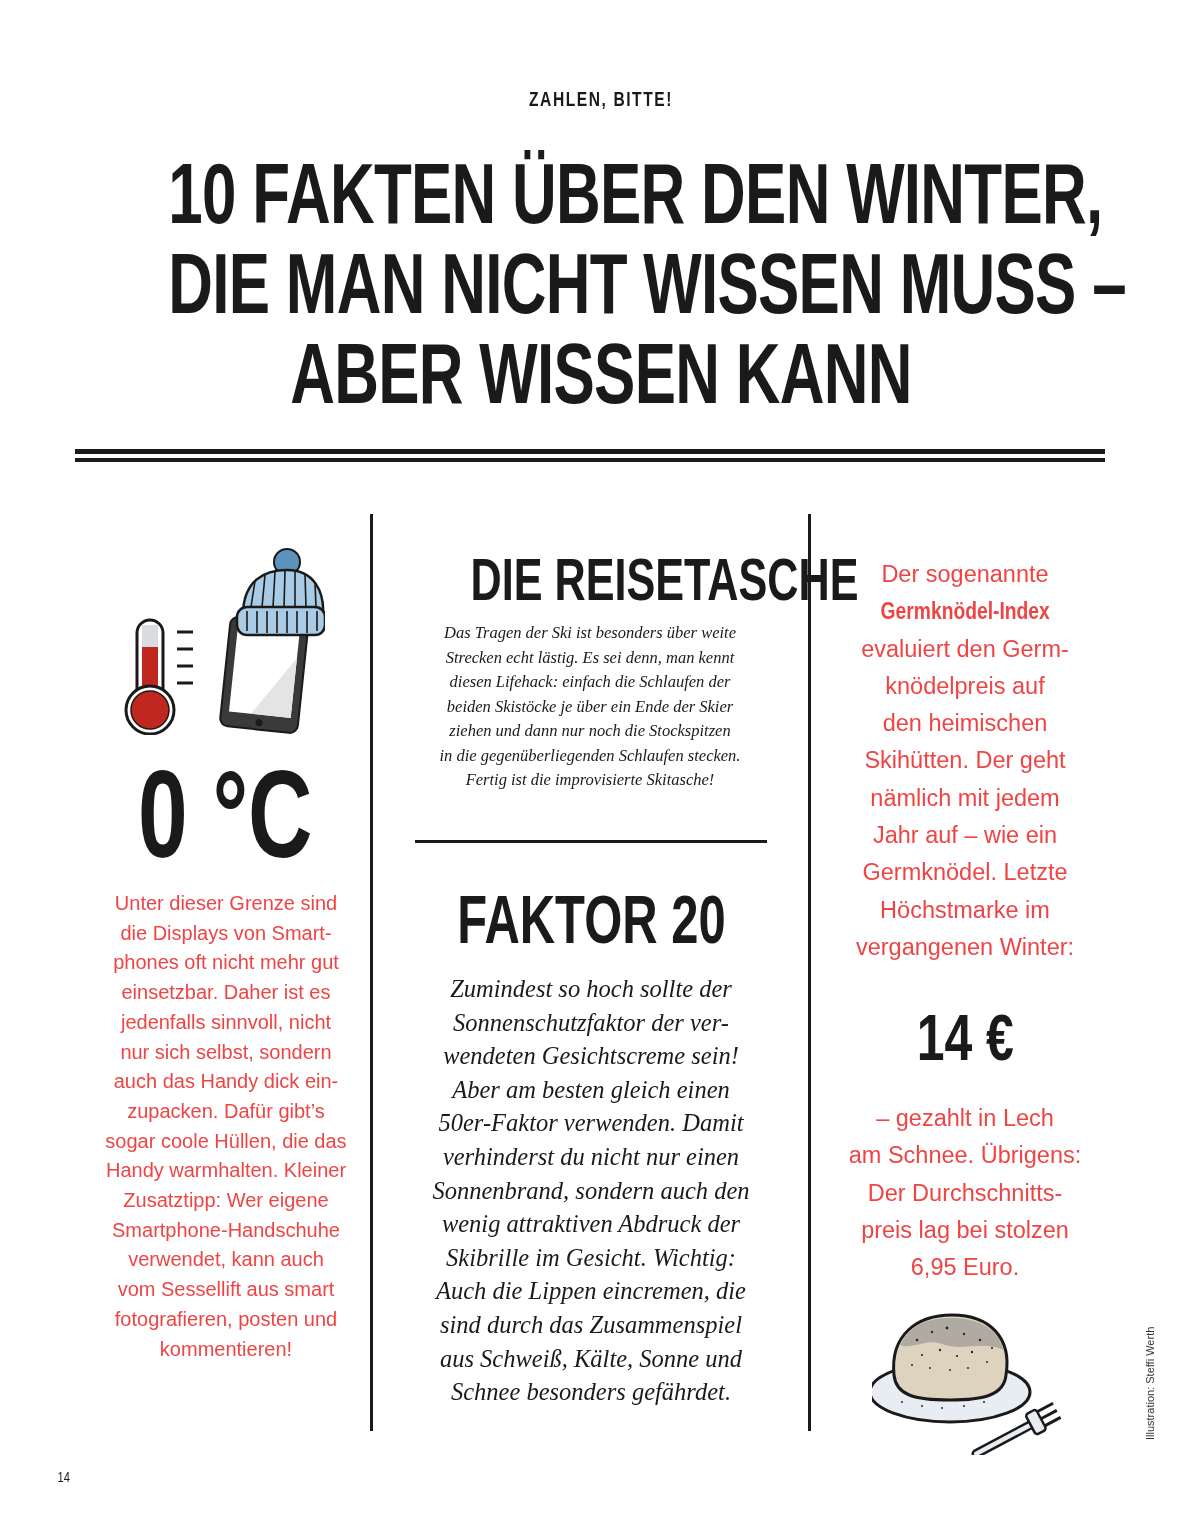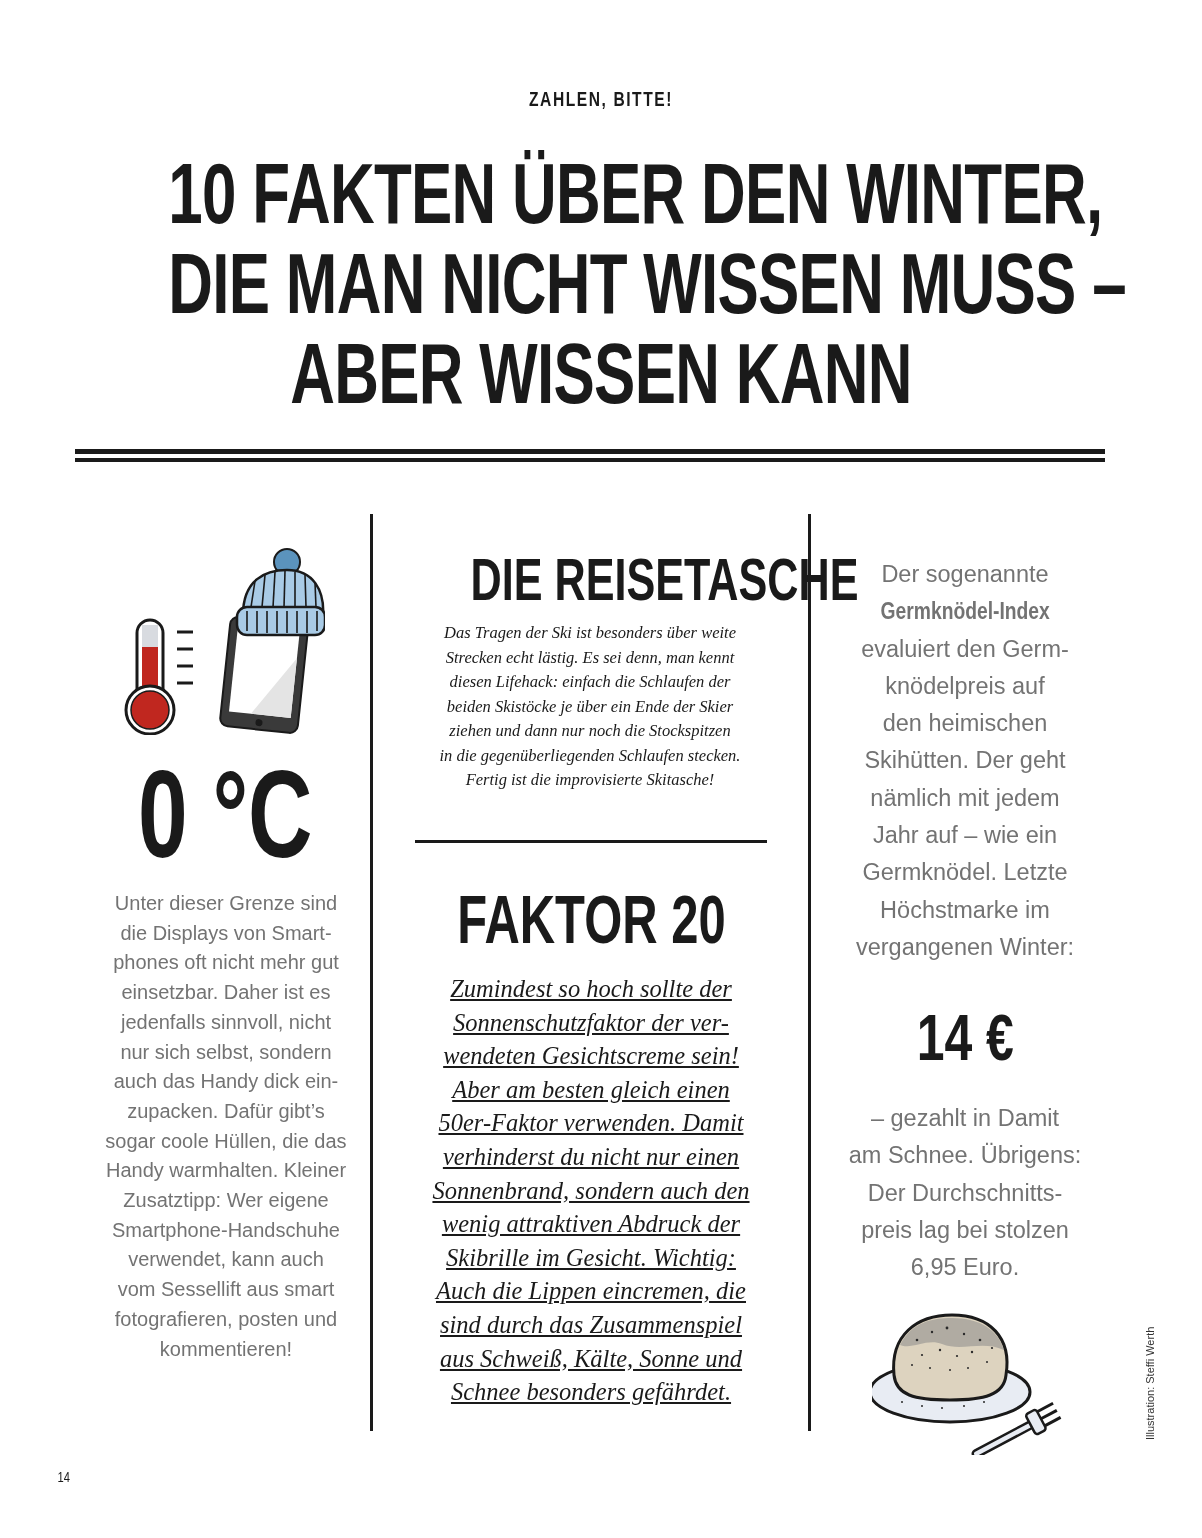--- a/index.html
+++ b/index.html
@@ -30,34 +30,34 @@
 
     
     .illus-left { position: absolute; left: 115px; top: 545px; width: 210px; height: 190px; }
     .big-temp {
       position: absolute; left: 80px; width: 290px; top: 752px; text-align: center;
       font-size: 124px; line-height: 124px;
     }
     .big-temp span { display: inline-block; transform: scaleX(0.72); }
     .body-sans {
       font-family: "Liberation Sans", sans-serif; font-size: 20px; line-height: 29.7px;
-      text-align: center; color: #737373;
+      text-align: center; color: #ef4444;
     }
     .left-body { position: absolute; left: 85px; width: 282px; top: 889px; }
 
     
     .sec-title {
       position: absolute; left: 395px; width: 392px; text-align: center; white-space: nowrap;
     }
     .sec-title span { display: inline-block; transform: scaleX(0.72); }
     .t-reise { top: 550px; font-size: 60px; line-height: 60px; }
     .t-faktor { top: 874px; font-size: 68px; line-height: 90px; }
     .serif-it { font-family: "Liberation Serif", serif; font-style: italic; text-align: center; color: #1a1a1a; }
     .reise-body { position: absolute; left: 405px; width: 370px; top: 621px; font-size: 16.5px; line-height: 24.5px; }
-    .faktor-body { position: absolute; left: 405px; width: 372px; top: 972px; font-size: 24.5px; line-height: 33.6px; text-decoration: underline; }
+    .faktor-body { position: absolute; left: 405px; width: 372px; top: 972px; font-size: 24.5px; line-height: 33.6px; }
 
     
     .right-intro { position: absolute; left: 830px; width: 270px; top: 556px; font-size: 23.5px; line-height: 37.3px; }
     .right-intro .bold-term { font-weight: bold; display: inline-block; transform: scaleX(0.82); }
     .big-price { position: absolute; left: 830px; width: 270px; top: 990px; text-align: center; font-size: 64px; line-height: 96px; }
     .big-price span { display: inline-block; transform: scaleX(0.78); }
     .right-outro { position: absolute; left: 830px; width: 270px; top: 1100px; font-size: 23.5px; line-height: 37.3px; }
 
     .illus-right { position: absolute; left: 872px; top: 1300px; width: 200px; height: 155px; }
 
@@ -198,21 +198,21 @@
   <div>Germknödel. Letzte</div>
   <div>Höchstmarke im</div>
   <div>vergangenen Winter:</div>
 </div>
 
 <div class="big-price condensed">
   <span>14 €</span>
 </div>
 
 <div class="right-outro body-sans">
-  <div>– gezahlt in Damit</div>
+  <div>– gezahlt in Lech</div>
   <div>am Schnee. Übrigens:</div>
   <div>Der Durchschnitts-</div>
   <div>preis lag bei stolzen</div>
   <div>6,95 Euro.</div>
 </div>
 
 <div class="illus-right">
   <svg width="200" height="155" viewBox="0 0 200 155">
     <ellipse cx="78" cy="92" rx="80" ry="30" fill="#e8ecf3" stroke="#1a1a1a" stroke-width="3"></ellipse>
     <path d="M22,75 C18,35 45,15 80,15 C118,15 140,38 134,75 C132,95 112,100 78,100 C42,100 24,95 22,75 Z" fill="#ddd3bf" stroke="#1a1a1a" stroke-width="3"></path>

